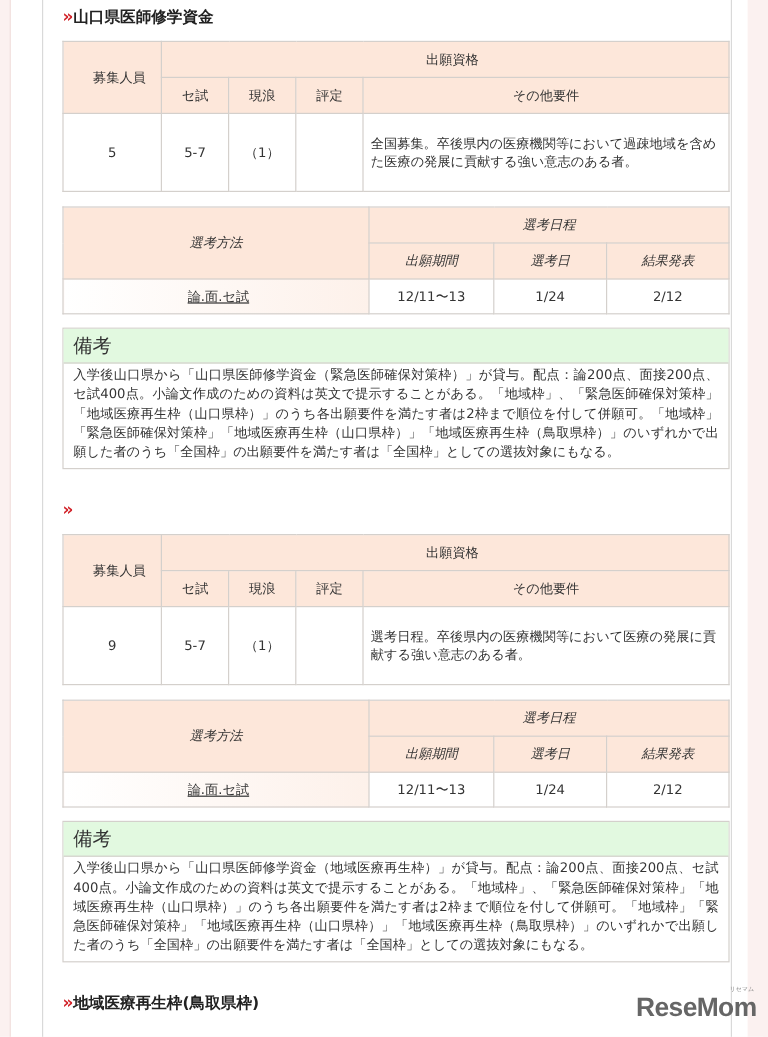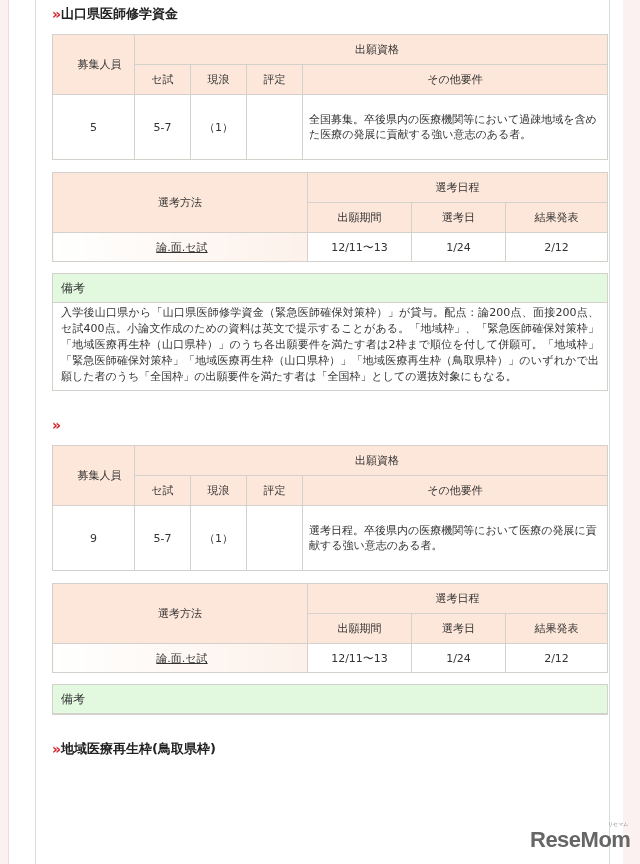--- a/index.html
+++ b/index.html
@@ -28,25 +28,25 @@
   table { border-collapse: collapse; width: 100%; table-layout: fixed; }
   td, th { border: 1px solid #d4d0cc; font-size: 11px; font-weight: normal; padding: 0; }
   th { background: #fde7da; color: #333; text-align: center; }
   td { background: #fff; text-align: center; }
   .t1 { margin-top: 6px; }
   .t1 th.h1 { height: 29px; padding-left: 12px; }
   .t1 th.h2 { height: 29px; }
   .t1 td { height: 60px; }
   .t1 td.other { text-align: left; padding: 2px 6px 2px 6px; line-height: 15px; vertical-align: middle; }
   .t2 { margin-top: 12px; }
-  .t2 th { height: 29px; }
+  .t2 th { height: 29px; font-style: italic; }
   .t2 td { height: 28px; }
   .t2 td.method { text-align: center; padding-left: 4px; background: linear-gradient(to right, #fff, #fdf1ea); text-decoration: underline; }
   .remarks { margin-top: 11px; border: 1px solid #d4d0cc; }
-  .remarks .rh { background: #e2f9e0; height: 28px; line-height: 28px; font-size: 12px; padding-left: 8px; border-bottom: 1px solid #d4d0cc; }
+  .remarks .rh { background: #e2f9e0; height: 28px; line-height: 28px; font-size: 16px; padding-left: 8px; border-bottom: 1px solid #d4d0cc; }
   .remarks .rb { font-size: 11px; line-height: 16px; padding: 2px 8px 5px 8px; text-align: justify; }
   .gap { height: 20px; }
   .logo {
     position: absolute; left: 530px; top: 827px;
     font-family: "Liberation Sans", sans-serif; font-weight: bold; font-size: 22px; color: #666;
     letter-spacing: -0.5px;
   }
   .logo .kana { position: absolute; right: 2px; top: -6px; font-size: 5px; font-weight: normal; color: #888; letter-spacing: 0; }
 </style>
 </head>
@@ -179,20 +179,21 @@
         <td class="method">論.面.セ試</td>
         <td>12/11〜13</td>
         <td>1/24</td>
         <td>2/12</td>
       </tr>
     </tbody>
       </table>
 
     <div class="remarks">
       <div class="rh">備考</div>
+      <div class="rb">入学後山口県から「山口県医師修学資金（地域医療再生枠）」が貸与。配点：論200点、面接200点、セ試400点。小論文作成のための資料は英文で提示することがある。「地域枠」、「緊急医師確保対策枠」「地域医療再生枠（山口県枠）」のうち各出願要件を満たす者は2枠まで順位を付して併願可。「地域枠」「緊急医師確保対策枠」「地域医療再生枠（山口県枠）」「地域医療再生枠（鳥取県枠）」のいずれかで出願した者のうち「全国枠」の出願要件を満たす者は「全国枠」としての選抜対象にもなる。</div>
     </div>
 
     <div class="gap"></div>
 
     <div class="section-title">
       <span class="chev">»</span>
       <span>地域医療再生枠(鳥取県枠)</span>
     </div>
   </div>
 </div>

